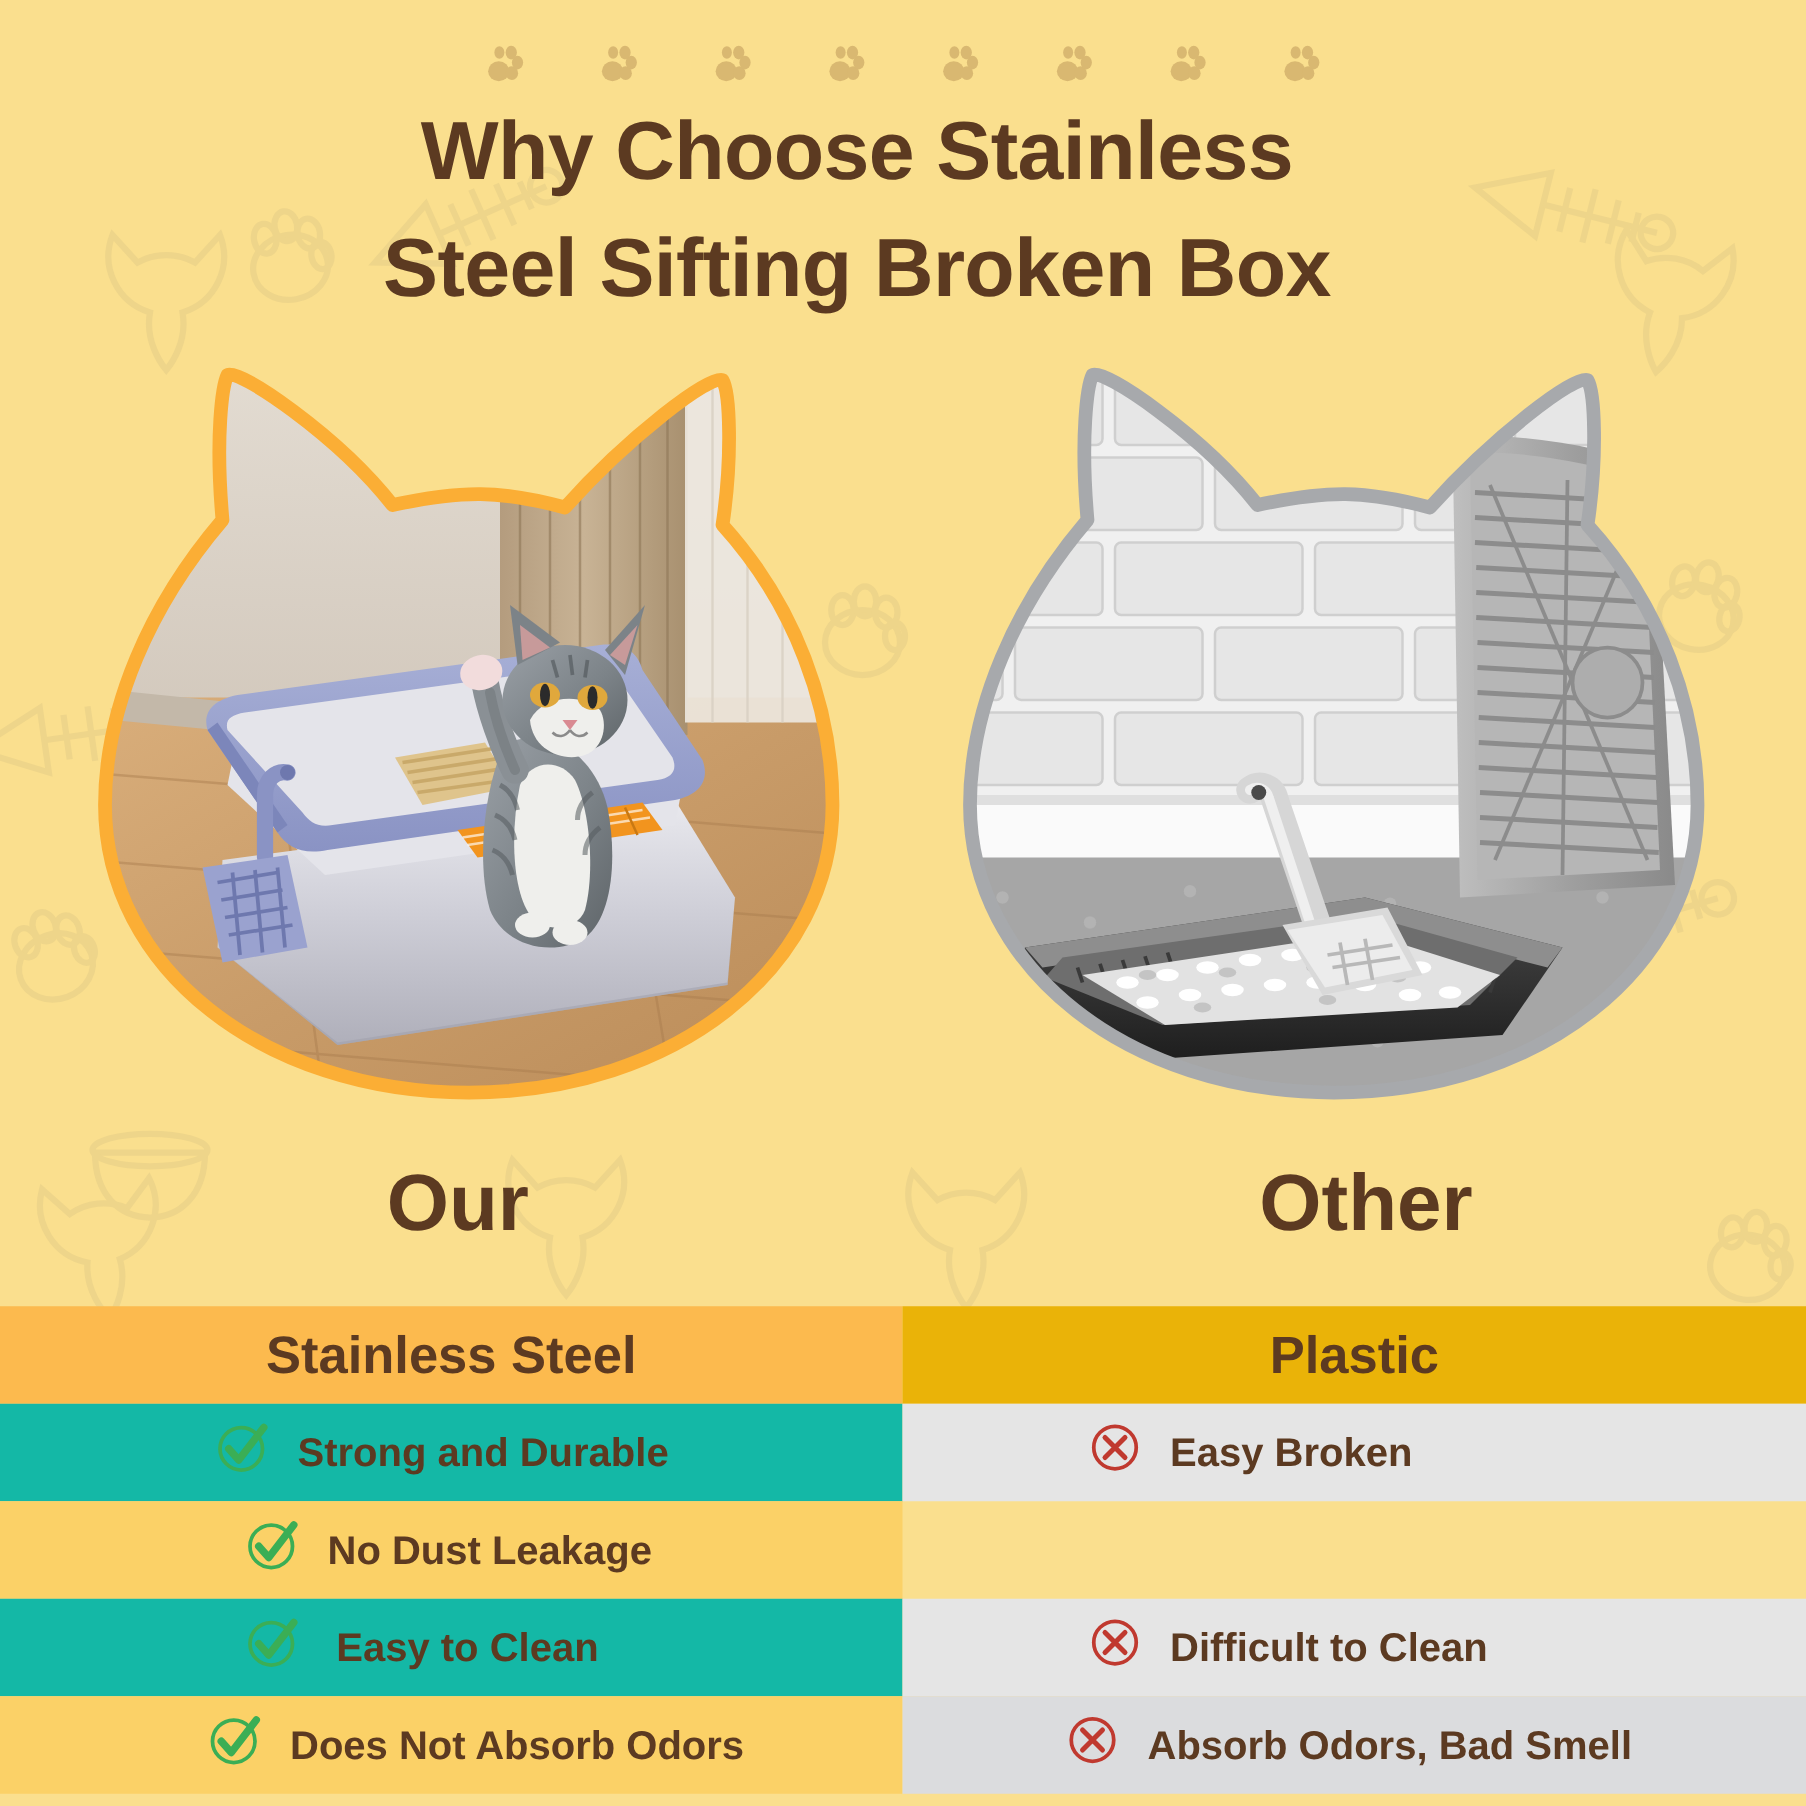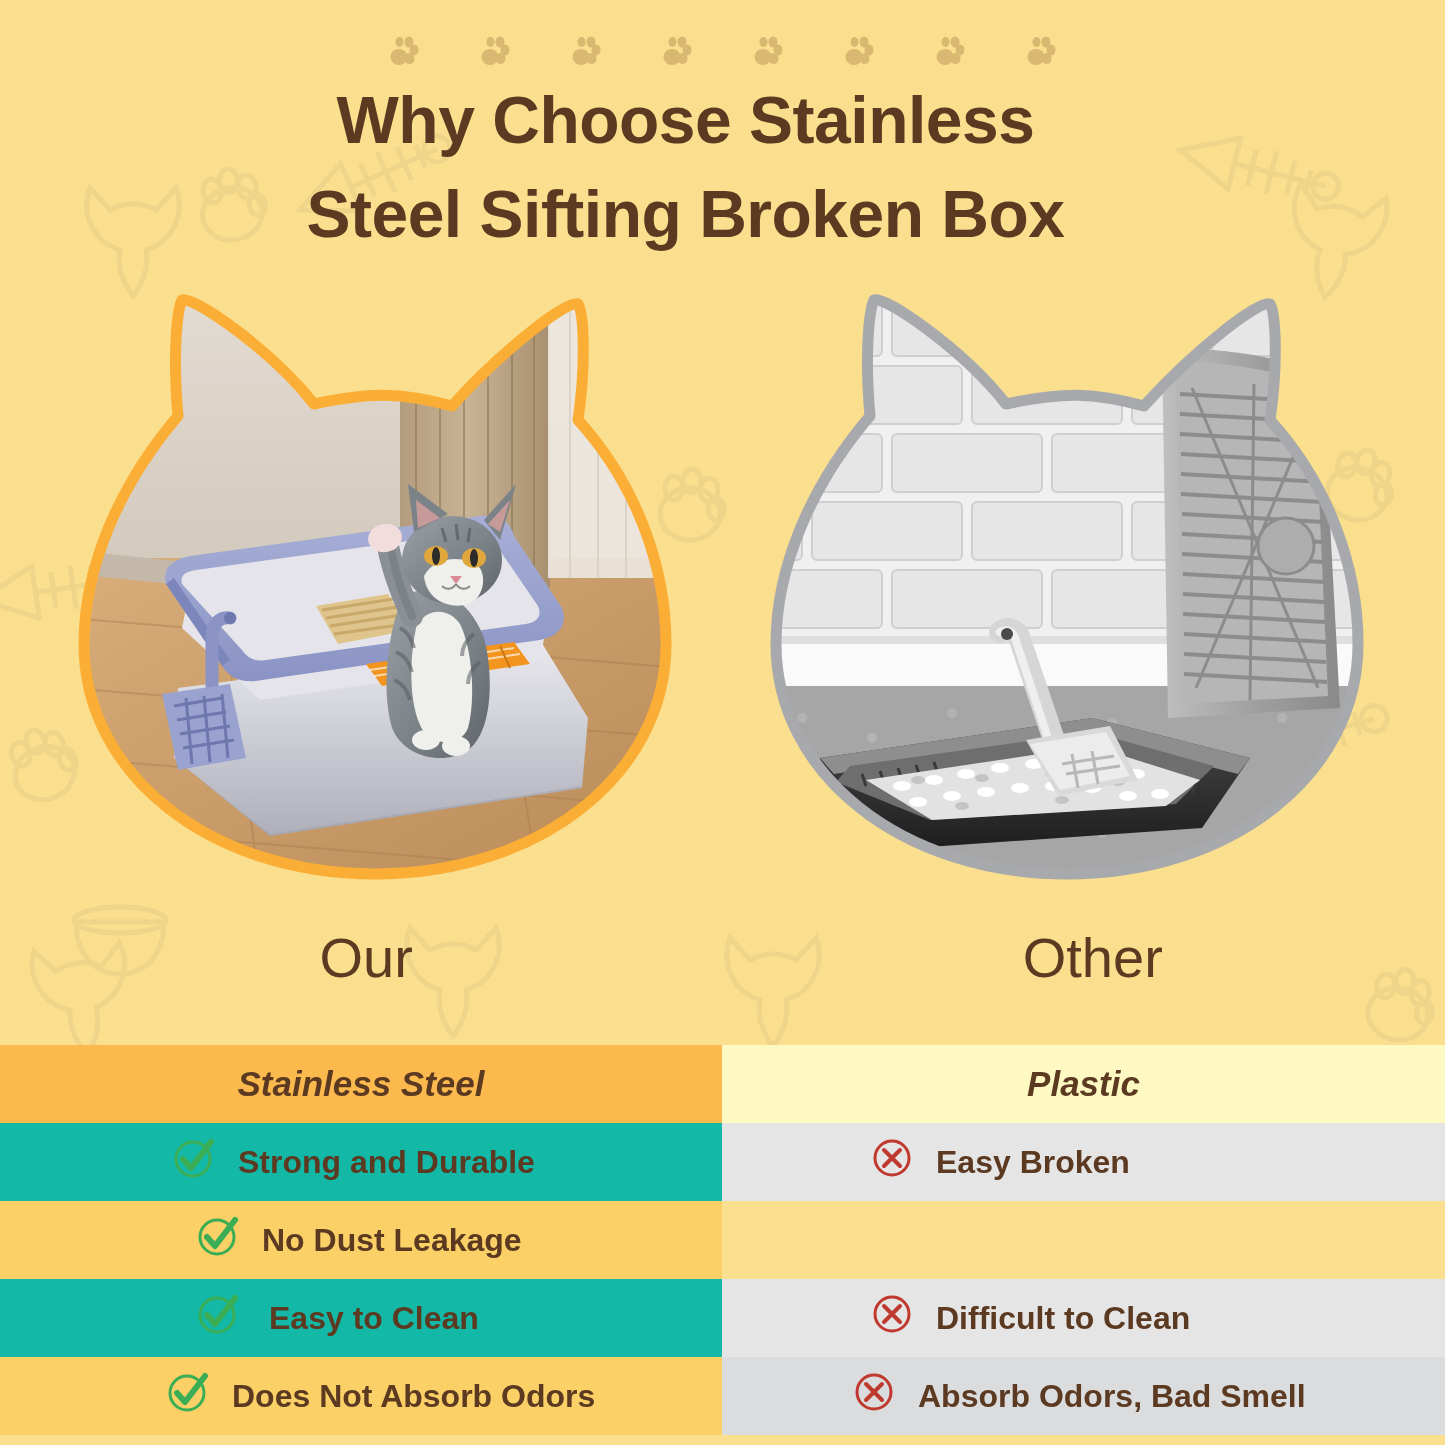--- a/index.html
+++ b/index.html
@@ -49,22 +49,22 @@
 
   
   #captions {
     position:absolute; top:930px; left:0; width:1445px; height:115px;
     display:flex; z-index:3;
   }
   .caption {
     flex:0 0 50%;
     text-align:center;
     color:#5C3A21;
-    font-size:56px;
-    font-weight:normal;
+    font-size:64px;
+    font-weight:bold;
     line-height:1;
   }
   #caption-our { padding-left:10px; }
   #caption-other { padding-left:18px; }
 
   
   #compare-table {
     position:absolute; top:1045px; left:0;
     width:1445px; height:390px;
     z-index:3;
@@ -73,23 +73,23 @@
   .tcell {
     display:flex; align-items:center;
     height:100%;
     color:#5C3A21;
   }
   .tcell.left  { width:722px; }
   .tcell.right { width:723px; }
 
   
   #thead { height:78px; }
-  #thead .tcell { justify-content:center; font-size:35px; font-weight:bold;font-style:italic; }
+  #thead .tcell { justify-content:center; font-size:42px; font-weight:bold; }
   #thead .left  { background:#FCBA4E; }
-  #thead .right { background:#fef9c3; }
+  #thead .right { background:#eab308; }
 
   
   .tbody-row { height:78px; }
   .tbody-row .tcell { padding-left:0; }
   .tbody-row.odd  .left  { background:#14b8a6; }
   .tbody-row.odd  .right { background:#e5e5e5; }
   .tbody-row.even .left  { background:#FBD167; }
   .tbody-row.even .right { background:#DBDCDE; }
 
   .item {

